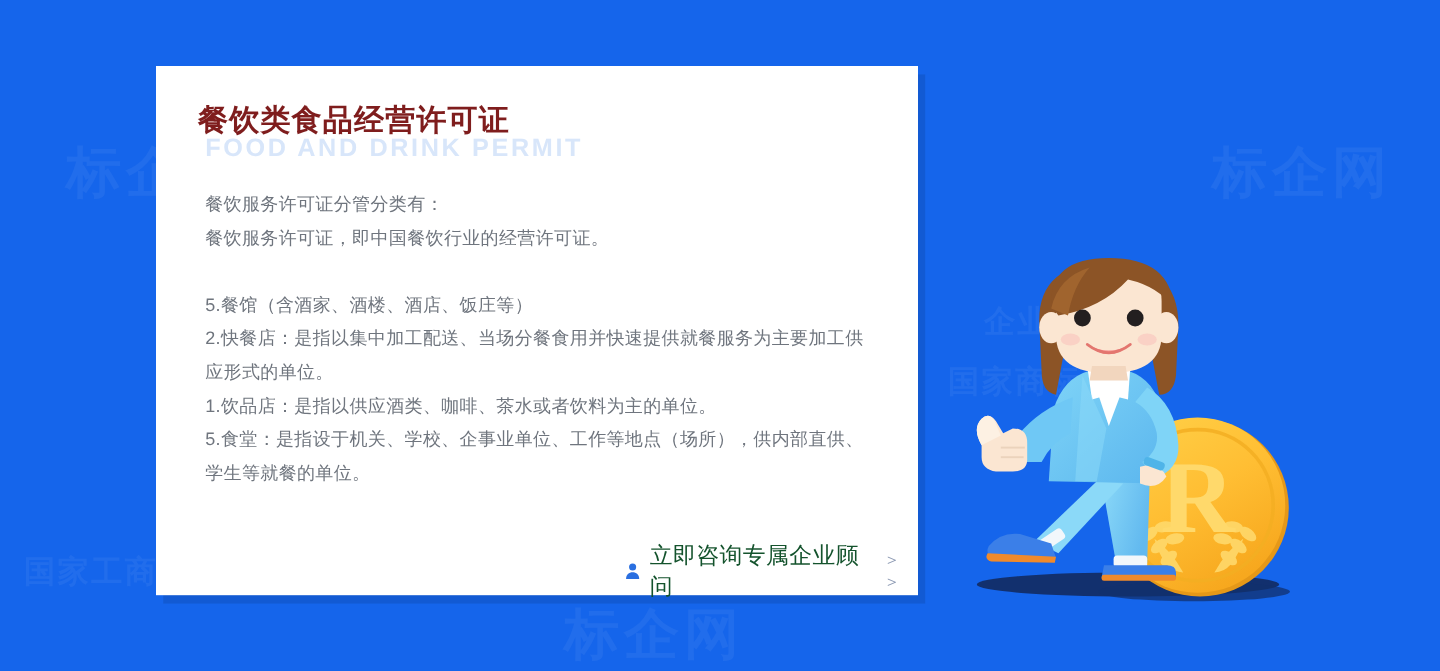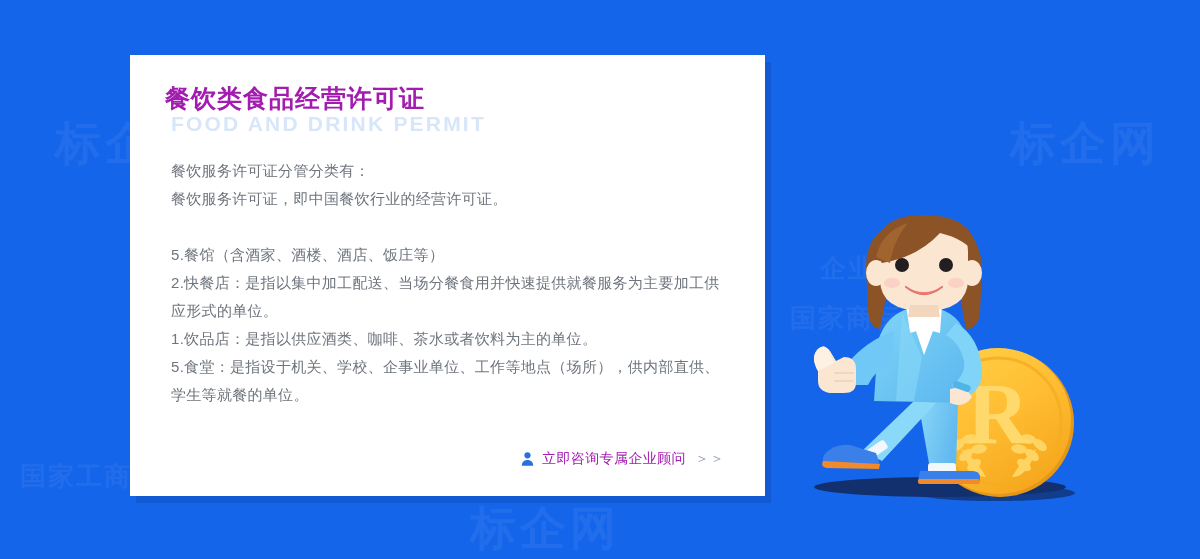--- a/index.html
+++ b/index.html
@@ -58,24 +58,24 @@
     position: absolute;
     left: 35px;
     top: 31px;
     height: 56px;
   }
   .title-zh {
     position: relative;
     z-index: 2;
     font-size: 25px;
     font-weight: 700;
-    color: #a21caf;
+    color: #7f1d1d;
     letter-spacing: 1px;
     line-height: 1.2;
-    font-family: Liberation Mono, monospace;
+    font-family: Liberation Serif, serif;
   }
   .title-en {
     position: absolute;
     left: 6px;
     top: 26px;
     z-index: 1;
     font-size: 21px;
     font-weight: 700;
     letter-spacing: 2.2px;
     color: #D8E6FA;
@@ -100,22 +100,22 @@
     position: absolute;
     left: 390px;
     top: 395px;
     display: flex;
     align-items: center;
     gap: 7px;
     cursor: pointer;
   }
   .cta-icon { width: 15px; height: 16px; display: block; }
   .cta-label {
-    font-size: 14px;
-    color: #a21caf;
+    font-size: 19px;
+    color: #14532d;
     letter-spacing: 0.4px;
   }
   .cta-arrows {
     font-size: 14px;
     color: #8e9bb4;
     letter-spacing: 1px;
     margin-left: 2px;
   }
 
   

